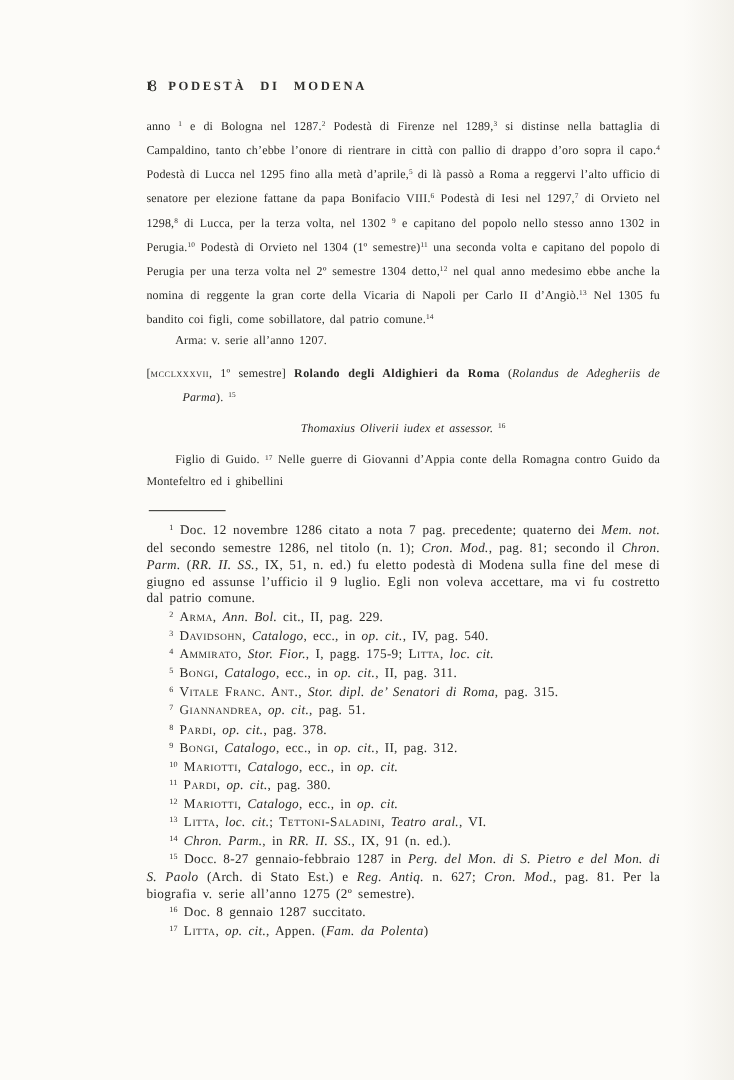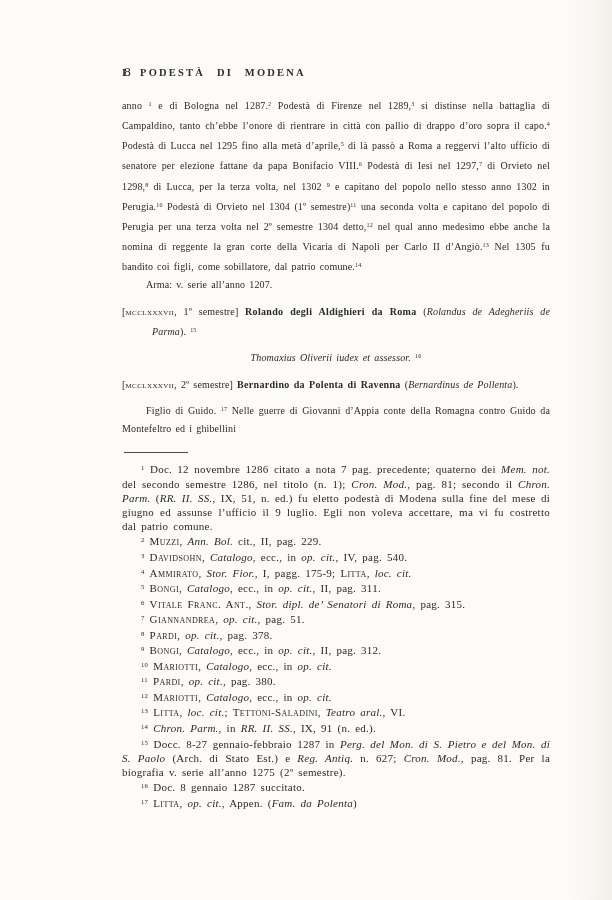--- a/index.html
+++ b/index.html
@@ -66,27 +66,26 @@
   <div class="text-block">
     <div class="header">
       <span class="page-num">8</span>
       <div class="running-head">I PODESTÀ DI MODENA</div>
     </div>
     <div class="body-text">
         <div class="para"><span>anno </span><span class="run-sup">1</span><span> e di Bologna nel 1287.</span><span class="run-sup">2</span><span> Podestà di Firenze nel 1289,</span><span class="run-sup">3</span><span> si distinse nella battaglia di Campaldino, tanto ch’ebbe l’onore di rientrare in città con pallio di drappo d’oro sopra il capo.</span><span class="run-sup">4</span><span> Podestà di Lucca nel 1295 fino alla metà d’aprile,</span><span class="run-sup">5</span><span> di là passò a Roma a reggervi l’alto ufficio di senatore per elezione fattane da papa Bonifacio VIII.</span><span class="run-sup">6</span><span> Podestà di Iesi nel 1297,</span><span class="run-sup">7</span><span> di Orvieto nel 1298,</span><span class="run-sup">8</span><span> di Lucca, per la terza volta, nel 1302 </span><span class="run-sup">9</span><span> e capitano del popolo nello stesso anno 1302 in Perugia.</span><span class="run-sup">10</span><span> Podestà di Orvieto nel 1304 (1º semestre)</span><span class="run-sup">11</span><span> una seconda volta e capitano del popolo di Perugia per una terza volta nel 2º semestre 1304 detto,</span><span class="run-sup">12</span><span> nel qual anno medesimo ebbe anche la nomina di reggente la gran corte della Vicaria di Napoli per Carlo II d’Angiò.</span><span class="run-sup">13</span><span> Nel 1305 fu bandito coi figli, come sobillatore, dal patrio comune.</span><span class="run-sup">14</span></div>
         <div class="para indent1"><span>Arma: v. serie all’anno 1207.</span></div>
         <div class="para entry"><span>[</span><span class="run-sc">mcclxxxvii</span><span>, 1º semestre] </span><span class="run-b">Rolando degli Aldighieri da Roma</span><span> (</span><span class="run-i">Rolandus de Adegheriis de Parma</span><span>). </span><span class="run-sup">15</span></div>
         <div class="para center"><span class="run-i">Thomaxius Oliverii iudex et assessor.</span><span> </span><span class="run-sup">16</span></div>
-        <div class="para entry"><span>[</span><span class="run-sc">mcclxxxvii</span><span>, 2º semestre] </span><span class="run-b">Bernardino da Polenta di Ravenna</span><span> (</span><span class="run-i">Bernardinus de Pollenta</span><span>).</span></div>
         <div class="para indent1 gap"><span>Figlio di Guido. </span><span class="run-sup">17</span><span> Nelle guerre di Giovanni d’Appia conte della Romagna contro Guido da Montefeltro ed i ghibellini</span></div>
       </div>
     <div class="fnrule"></div>
     <div class="footnotes">
         <div class="para"><span class="run-sup">1</span><span> Doc. 12 novembre 1286 citato a nota 7 pag. precedente; quaterno dei </span><span class="run-i">Mem. not.</span><span> del secondo semestre 1286, nel titolo (n. 1); </span><span class="run-i">Cron. Mod.</span><span>, pag. 81; secondo il </span><span class="run-i">Chron. Parm.</span><span> (</span><span class="run-i">RR. II. SS.</span><span>, IX, 51, n. ed.) fu eletto podestà di Modena sulla fine del mese di giugno ed assunse l’ufficio il 9 luglio. Egli non voleva accettare, ma vi fu costretto dal patrio comune.</span></div>
-        <div class="para"><span class="run-sup">2</span><span> </span><span class="run-sc">Muzzi</span><span>, </span><span class="run-i">Ann. Bol.</span><span> cit., II, pag. 229.</span></div>
+        <div class="para"><span class="run-sup">2</span><span> </span><span class="run-sc">Arma</span><span>, </span><span class="run-i">Ann. Bol.</span><span> cit., II, pag. 229.</span></div>
         <div class="para"><span class="run-sup">3</span><span> </span><span class="run-sc">Davidsohn</span><span>, </span><span class="run-i">Catalogo</span><span>, ecc., in </span><span class="run-i">op. cit.</span><span>, IV, pag. 540.</span></div>
         <div class="para"><span class="run-sup">4</span><span> </span><span class="run-sc">Ammirato</span><span>, </span><span class="run-i">Stor. Fior.</span><span>, I, pagg. 175-9; </span><span class="run-sc">Litta</span><span>, </span><span class="run-i">loc. cit.</span></div>
         <div class="para"><span class="run-sup">5</span><span> </span><span class="run-sc">Bongi</span><span>, </span><span class="run-i">Catalogo</span><span>, ecc., in </span><span class="run-i">op. cit.</span><span>, II, pag. 311.</span></div>
         <div class="para"><span class="run-sup">6</span><span> </span><span class="run-sc">Vitale Franc. Ant.</span><span>, </span><span class="run-i">Stor. dipl. de’ Senatori di Roma</span><span>, pag. 315.</span></div>
         <div class="para"><span class="run-sup">7</span><span> </span><span class="run-sc">Giannandrea</span><span>, </span><span class="run-i">op. cit.</span><span>, pag. 51.</span></div>
         <div class="para"><span class="run-sup">8</span><span> </span><span class="run-sc">Pardi</span><span>, </span><span class="run-i">op. cit.</span><span>, pag. 378.</span></div>
         <div class="para"><span class="run-sup">9</span><span> </span><span class="run-sc">Bongi</span><span>, </span><span class="run-i">Catalogo</span><span>, ecc., in </span><span class="run-i">op. cit.</span><span>, II, pag. 312.</span></div>
         <div class="para"><span class="run-sup">10</span><span> </span><span class="run-sc">Mariotti</span><span>, </span><span class="run-i">Catalogo</span><span>, ecc., in </span><span class="run-i">op. cit.</span></div>
         <div class="para"><span class="run-sup">11</span><span> </span><span class="run-sc">Pardi</span><span>, </span><span class="run-i">op. cit.</span><span>, pag. 380.</span></div>
         <div class="para"><span class="run-sup">12</span><span> </span><span class="run-sc">Mariotti</span><span>, </span><span class="run-i">Catalogo</span><span>, ecc., in </span><span class="run-i">op. cit.</span></div>

